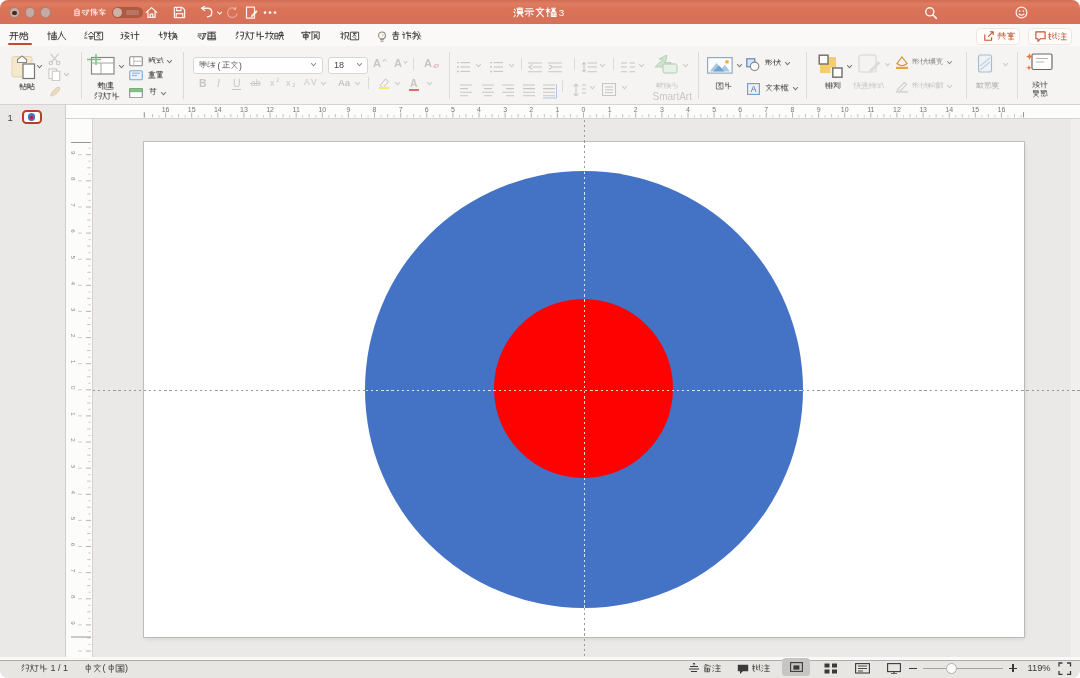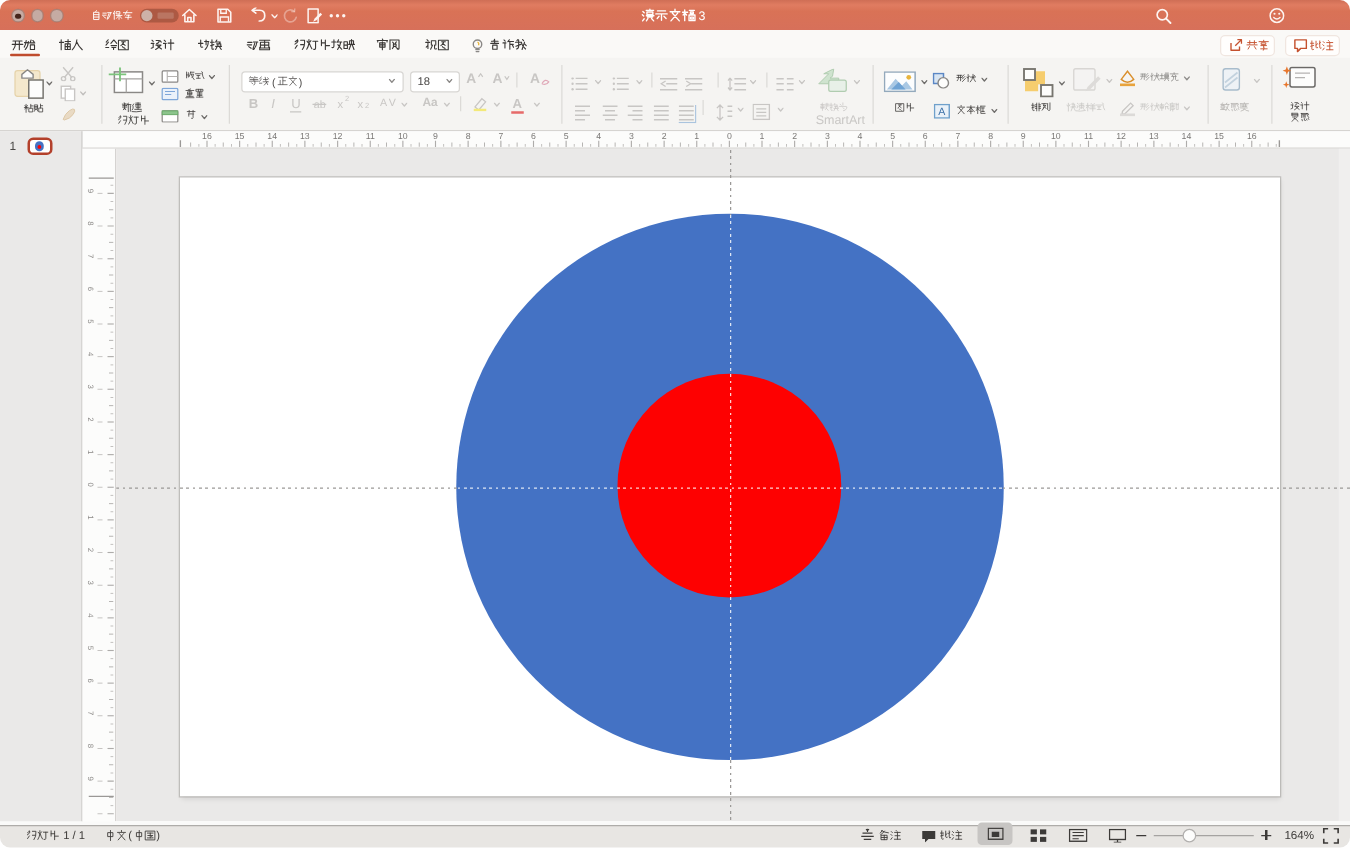--- a/index.html
+++ b/index.html
@@ -917,17 +917,17 @@
     </svg>
 <svg style="position:absolute;left:886.5px;top:662.5px;" width="14" height="11" viewBox="0 0 14 11">
       <rect x="0.6" y="0.6" width="12.8" height="8" fill="none" stroke="#3c3a38" stroke-width="1.1"></rect>
       <path d="M7 8.6 V10.6 M4 10.8 H10" stroke="#3c3a38" stroke-width="1"></path>
     </svg>
 <div style="position:absolute;left:909px;top:667.5px;width:8px;height:1.6px;background:#3c3a38"></div>
 <div style="position:absolute;left:922.5px;top:668px;width:80px;height:1.2px;background:#a5a3a1"></div>
 <div style="position:absolute;left:945.5px;top:662.5px;width:11.5px;height:11.5px;border-radius:50%;background:#fdfdfc;border:1px solid #b2b0ae;box-sizing:border-box"></div>
 <div style="position:absolute;left:1009px;top:667.5px;width:8px;height:1.6px;background:#3c3a38"></div>
 <div style="position:absolute;left:1012.2px;top:664.3px;width:1.6px;height:8px;background:#3c3a38"></div>
-<div style="position:absolute;left:1027.5px;top:663.5px;font-size:9.3px;color:#3c3a38;font-weight:400;letter-spacing:0;white-space:nowrap;line-height:1">164%</div>
+<div style="position:absolute;left:1027.5px;top:663.5px;font-size:9.3px;color:#3c3a38;font-weight:400;letter-spacing:0;white-space:nowrap;line-height:1">119%</div>
 <svg style="position:absolute;left:1058px;top:661.5px;" width="13.5" height="13.5" viewBox="0 0 13.5 13.5">
       <path d="M1 4.5 V1 H4.5 M9 1 H12.5 V4.5 M12.5 9 V12.5 H9 M4.5 12.5 H1 V9" fill="none" stroke="#3c3a38" stroke-width="1.3"></path>
     </svg>
 </div>
 
 </body></html>

